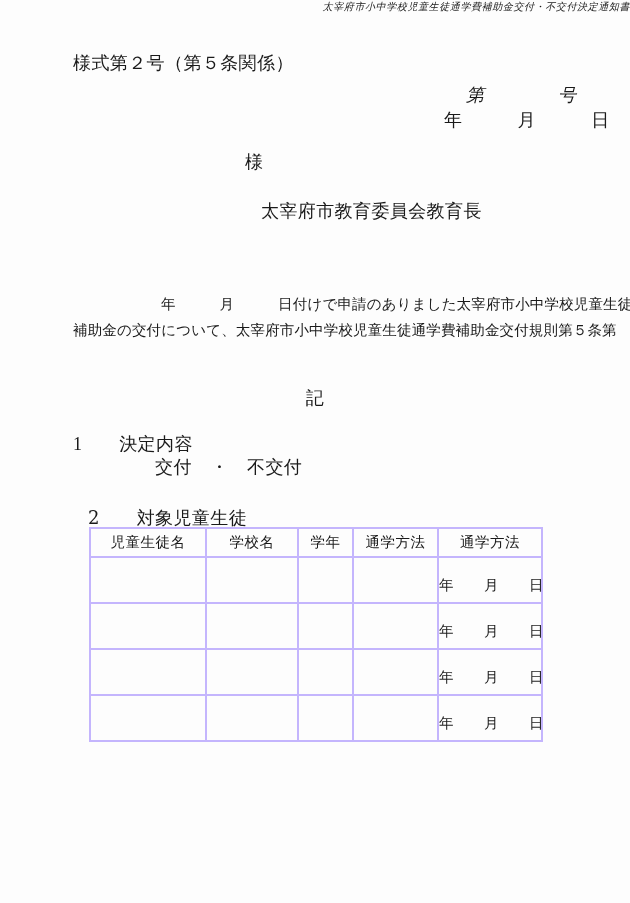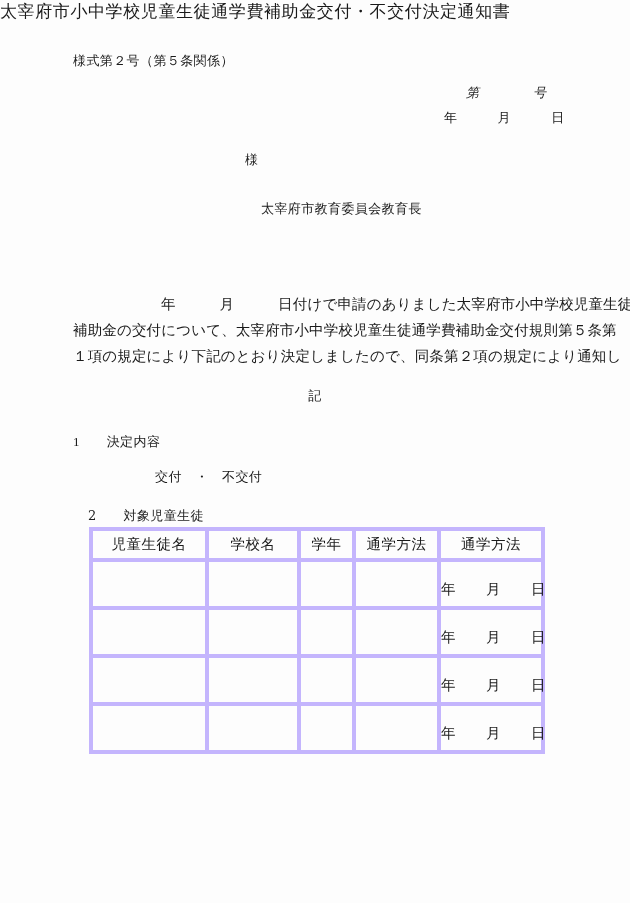--- a/index.html
+++ b/index.html
@@ -19,44 +19,45 @@
   }
   .page {
     position: absolute;
     inset: 0;
     background: #fdfdfd;
   }
 
   
   .ln {
     position: absolute;
-    font-size: 13px;
+    font-size: 18px;
     line-height: 1;
     white-space: pre;
     letter-spacing: 0.4px;
   }
 
   
   #form-no      { left: 73px;  top: 54px; }
   #doc-number   { left: 466px; top: 86px; font-style: italic; }
   #doc-date     { left: 444px; top: 111px; }
 
   
   #addressee-honorific { left: 245px; top: 153px; }
   #issuer              { left: 261px; top: 202px; }
 
   
   #doc-title {
     left: 0;
     right: 0;
     top: 247px;
-    text-align: left;
-    font-size: 17px;
+    text-align: right;
+    font-size: 10px;
     letter-spacing: 0.6px;
     white-space: pre;
+    font-style: italic;
   }
 
   
   .body-block {
     position: absolute;
     left: 73px;
     top: 291px;
     width: 485px;
   }
   .body-line {
@@ -70,40 +71,40 @@
   #kiji {
     left: 0;
     right: 0;
     top: 389px;
     text-align: center;
     white-space: pre;
   }
 
   
   #section1-heading { left: 73px;  top: 435px; font-family: Liberation Serif, serif; }
-  #section1-choice  { left: 155px; top: 458px; margin-top: 12px; }
+  #section1-choice  { left: 155px; top: 458px; }
 
   
   #section2-heading { left: 88px; top: 509px; }
 
   
   .tbl-wrap {
     position: absolute;
     left: 89px;
     top: 527px;
     width: 452px;
   }
   table.grid {
     border-collapse: collapse;
     table-layout: fixed;
     width: 452px;
   }
   table.grid th,
   table.grid td {
-    border: 4px solid #c4b5fd;
+    border: 2px solid #c4b5fd;
     font-weight: normal;
     font-size: 14.5px;
     padding: 0;
     letter-spacing: 0.5px;
   }
   table.grid th {
     height: 27px;
     text-align: center;
     vertical-align: middle;
   }
@@ -141,21 +142,20 @@
 
   <div class="ln" id="addressee-honorific">様</div>
 
   <div class="ln" id="issuer">太宰府市教育委員会教育長</div>
 
   <div id="doc-title">太宰府市小中学校児童生徒通学費補助金交付・不交付決定通知書</div>
 
   <div class="body-block">
     <div class="body-line">　　　　　　年　　　月　　　日付けで申請のありました太宰府市小中学校児童生徒通学費</div>
     <div class="body-line">補助金の交付について、太宰府市小中学校児童生徒通学費補助金交付規則第５条第</div>
-    <div class="body-line">１項の規定により下記のとおり決定しましたので、同条第２項の規定により通知し</div>
   </div>
 
   <div class="ln" id="kiji">記</div>
 
   <div class="ln" id="section1-heading"><span>1</span>　　<span>決定内容</span></div>
 
   <div class="ln" id="section1-choice">交付　・　不交付</div>
 
   <div class="ln" id="section2-heading"><span>2</span>　　<span>対象児童生徒</span></div>
 

